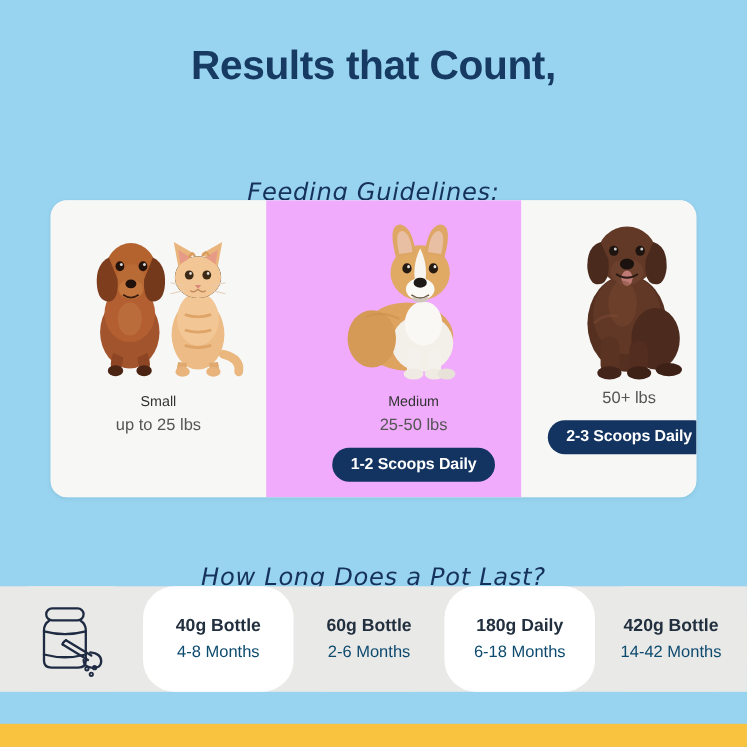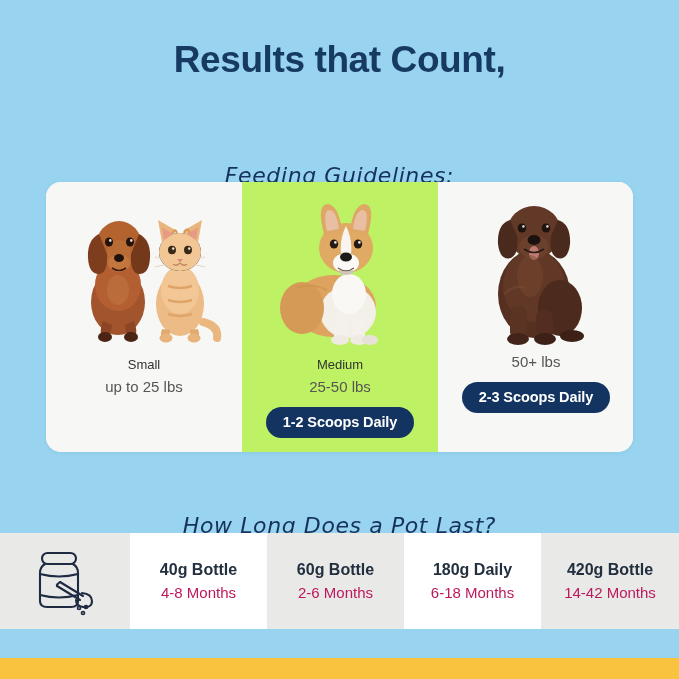--- a/index.html
+++ b/index.html
@@ -68,21 +68,21 @@
     box-shadow: 0 1px 4px rgba(20,50,80,0.07);
     background: #f7f7f7;
   }
   .feed-col {
     position: relative;
     flex: 1 1 0;
     display: flex;
     flex-direction: column;
     align-items: center;
   }
-  .feed-col.alt { background: #bef264; }
+  .feed-col.alt { background: #f0abfc; padding-left: 36px; }
   .feed-col.plain { background: #f7f7f6; }
 
   .pet-art {
     position: relative;
     width: 100%;
     height: 160px;
     margin-top: 8px;
   }
 
   .feed-label {
@@ -120,37 +120,38 @@
     height: 96px;
     display: flex;
     background: #e9e9e7;
   }
   .pot-cell {
     position: relative;
     display: flex;
     flex-direction: column;
     align-items: center;
     justify-content: center;
+    border-radius: 29px;
   }
   .pot-cell.iconcell {
     width: 130px;
     background: #e9e9e7;
   }
   .pot-cell.white { background: #ffffff; }
   .pot-cell.gray  { background: #e9e9e7; }
   .pot-cell.data  { width: 137px; }
   .pot-cell.last  { width: 138px; }
   .pot-size {
     color: #222f3f;
     font-size: 16px;
     font-weight: bold;
     line-height: 20px;
   }
   .pot-months {
-    color: #be185d;
+    color: #0c4a6e;
     font-size: 15px;
     line-height: 20px;
     margin-top: 3px;
   }
 
   
   .stripe-blue {
     position: absolute;
     left: 0;
     top: 629px;

